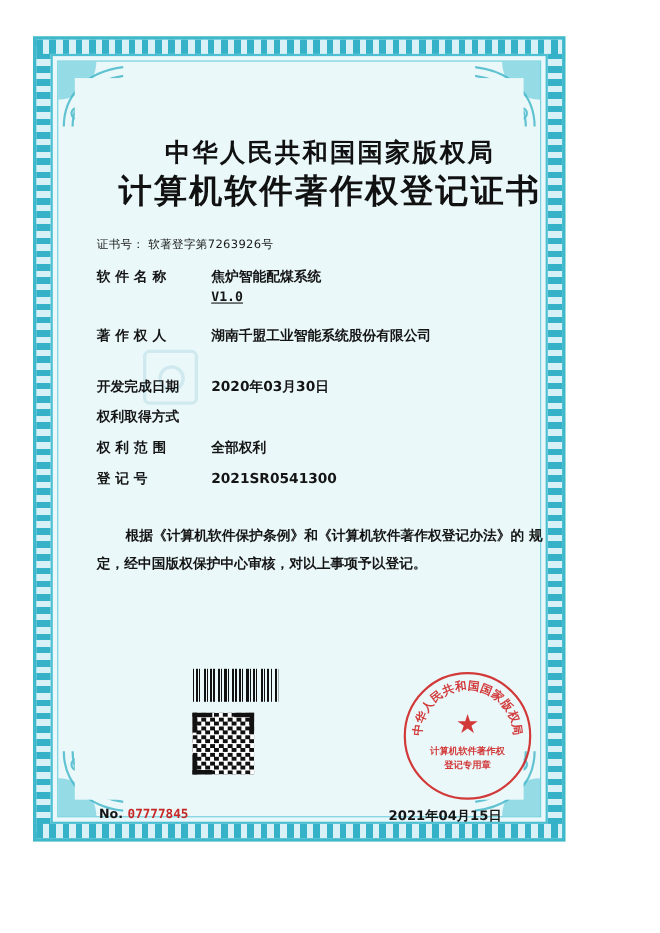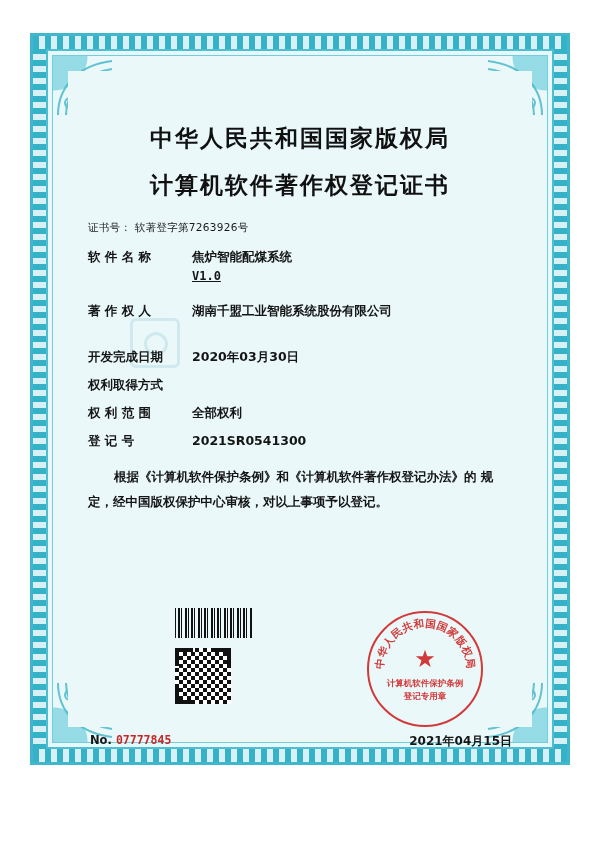--- a/index.html
+++ b/index.html
@@ -12,21 +12,21 @@
     height: 848px;
     font-family: "Liberation Sans", sans-serif;
     color: #1a1a1a;
   }
 
   
   .cert {
     position: absolute;
     left: 30px;
     top: 33px;
-    width: 540px;
+    width: 484px;
     height: 732px;
     background: #86efac;
     box-sizing: border-box;
   }
 
   
   .border-outer {
     position: absolute;
     inset: 0;
     box-sizing: border-box;
@@ -94,24 +94,24 @@
     text-align: center;
     font-family: "DejaVu Sans", sans-serif;
     font-size: 23px;
     font-weight: bold;
     letter-spacing: 2px;
     color: #111;
   }
   .title-sub {
     text-align: center;
     font-family: "DejaVu Sans", sans-serif;
-    font-size: 23px;
+    font-size: 30px;
     font-weight: bold;
     letter-spacing: 2px;
-    margin-top: 16px;
+    margin-top: 0;
     color: #111;
   }
 
   .cert-no {
     margin-top: 20px;
     text-align: left;
     font-size: 10.5px;
     font-family: "DejaVu Sans", sans-serif;
     color: #1a1a1a;
     letter-spacing: .3px;
@@ -149,21 +149,21 @@
   }
   .row.tight { margin-bottom: 6px; justify-content: flex-end; }
   .row.gap-top { margin-top: 20px; }
 
   .hair {
     height: 1px;
     background: transparent;
   }
 
   .para {
-    margin-top: 14px;
+    margin-top: 30px;
     font-family: "DejaVu Sans", sans-serif;
     font-size: 12.5px;
     font-weight: bold;
     line-height: 2.0;
     color: #151515;
     text-indent: 26px;
   }
 
   
   .codes {
@@ -412,21 +412,21 @@
     <svg class="arc" viewBox="0 0 112 112" aria-hidden="true">
       <defs>
         <path id="arcpath" d="M 14,56 A 42,42 0 0 1 98,56"></path>
       </defs>
       <text>
         <textPath href="#arcpath" startOffset="50%" text-anchor="middle">中华人民共和国国家版权局</textPath>
       </text>
     </svg>
     <div class="star">★</div>
     <div class="seal-lines">
-      <div>计算机软件保护条例</div>
+      <div>计算机软件著作权</div>
       <div>登记专用章</div>
     </div>
   </div>
 
   <div class="footer-no">
     <span>No.</span>
     <span class="red">07777845</span>
   </div>
 
   <div class="footer-date">2021年04月15日</div>

